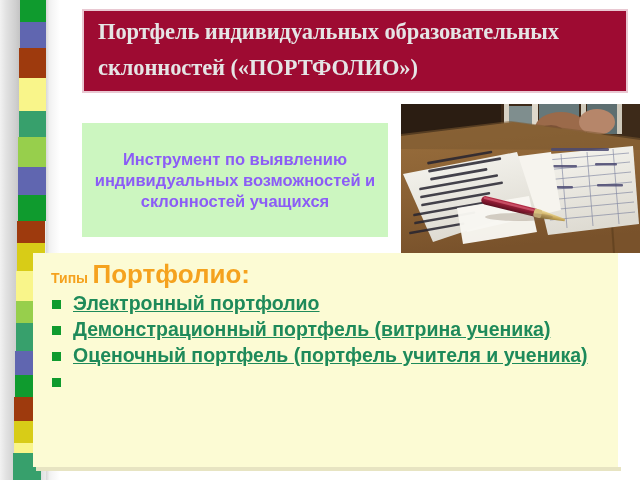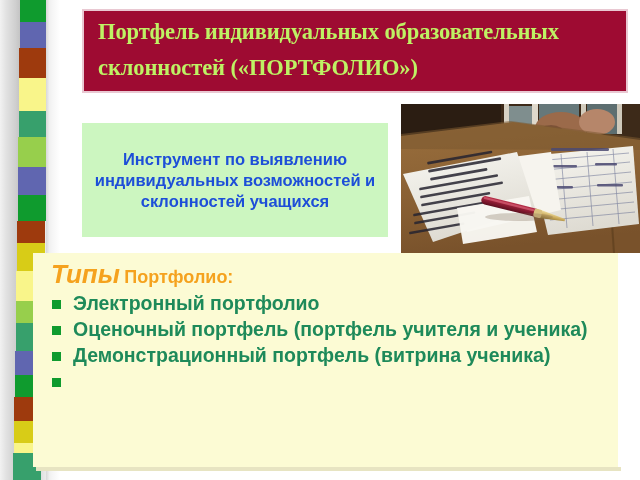--- a/index.html
+++ b/index.html
@@ -38,38 +38,38 @@
   
   .title-box{
     position:absolute;left:82px;top:9px;width:546px;height:84px;
     background:#9e0b32;
     border:2px solid #e9c8d2;
     box-sizing:border-box;
     display:flex;flex-direction:column;justify-content:center;
     padding:2px 14px 4px 14px;
   }
   .title-line{
-    color:#bef264;
+    color:#e5e5e5;
     font-family:"Liberation Serif", serif;
     font-weight:bold;
     font-size:22.5px;
     line-height:36px;
     white-space:nowrap;
     letter-spacing:-0.1px;
   }
 
   
   .subtitle-box{
     position:absolute;left:82px;top:123px;width:306px;height:114px;
     background:#ccf6c0;
     display:flex;align-items:center;justify-content:center;
     text-align:center;
   }
   .subtitle-text{
-    color:#1d4ed8;
+    color:#8b5cf6;
     font-weight:bold;
     font-size:16.5px;
     line-height:21px;
     padding:0 6px;
   }
 
   
   .photo{
     position:absolute;left:401px;top:104px;width:239px;height:149px;
     overflow:hidden;background:#6d4a28;
@@ -86,34 +86,35 @@
   .content-shadow{
     position:absolute;left:36px;top:467px;width:585px;height:4px;
     background:#e7e4c2;
   }
   .heading{
     margin:0 0 1px 8px;
     white-space:nowrap;
     color:#f5a21e;
     font-weight:bold;
   }
-  .heading .big{font-size:26px;font-style:italic;}
-  .heading .small{font-size:18px;}
+  .heading .big{font-size:14px;}
+  .heading .small{font-size:26px;}
 
   ul.bullets{
     list-style:none;margin:0;padding:0;
   }
   ul.bullets li{
     position:relative;
     margin:0 0 1px 0;
     padding:0 4px 0 30px;
     color:#1e8a5a;
     font-weight:bold;
     font-size:19.5px;
     line-height:25px;
+    text-decoration:underline;
   }
   ul.bullets li .marker{
     position:absolute;left:9px;top:9px;
     width:9px;height:9px;background:#0f9b2e;
   }
 </style>
 </head>
 <body>
 
 <div id="slide">
@@ -248,20 +249,20 @@
   </div>
 
   <div class="content-panel">
     <div class="heading">
       <span class="big">Типы</span>
       <span class="small">Портфолио:</span>
     </div>
 
     <ul class="bullets" id="bullet-list">
         <li><span class="marker"></span><span>Электронный портфолио</span></li>
+        <li><span class="marker"></span><span>Демонстрационный портфель (витрина ученика)</span></li>
         <li><span class="marker"></span><span>Оценочный портфель (портфель учителя и ученика)</span></li>
-        <li><span class="marker"></span><span>Демонстрационный портфель (витрина ученика)</span></li>
         <li><span class="marker"></span></li>
       </ul>
   </div>
   <div class="content-shadow"></div>
 
 </div>
 
 </body></html>

